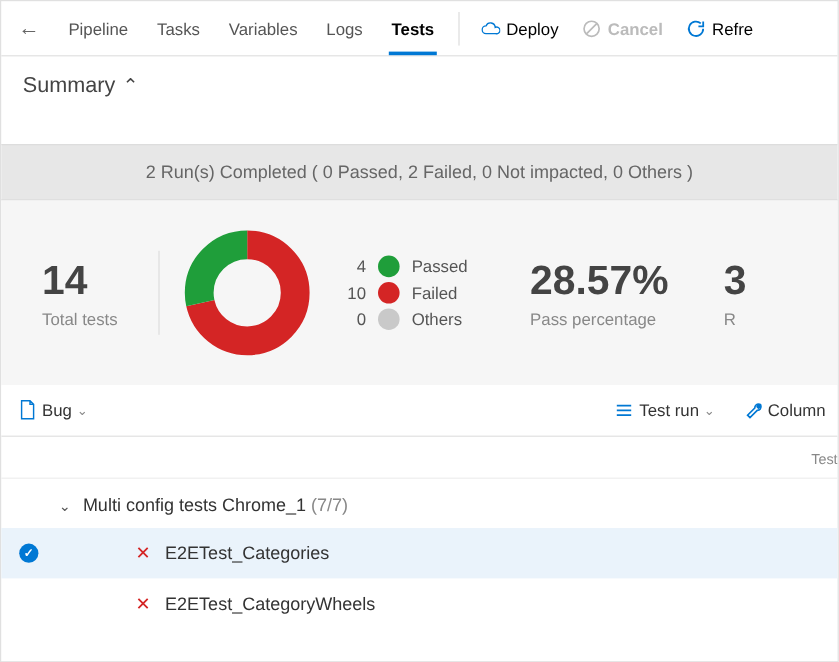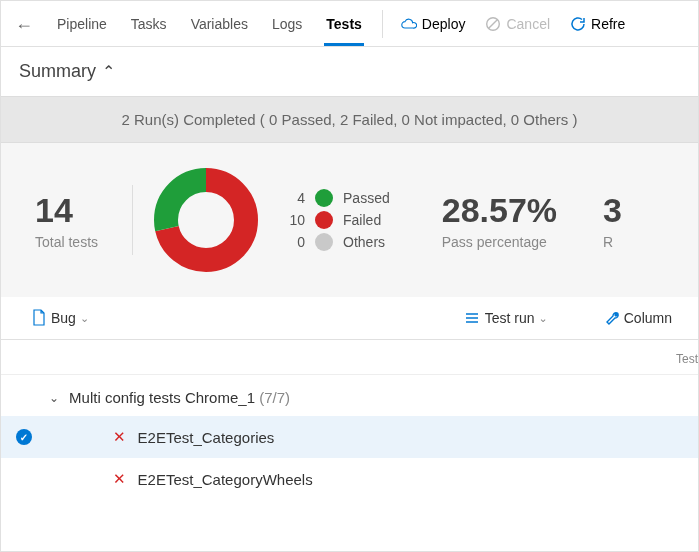--- a/index.html
+++ b/index.html
@@ -48,38 +48,39 @@
     }
     .nav-sep { width: 1px; height: 28px; background: #ddd; margin: 0 8px; }
     .nav-actions { display: flex; align-items: center; }
     .nav-action {
       display: flex;
       align-items: center;
       padding: 0 10px;
       height: 100%;
       color: #000000;
     }
-    .nav-action.disabled { color: #bbb; }
+    .nav-action.disabled { color: #bbb; font-weight: bold; }
     .nav-action svg { margin-right: 5px; }
     .summary-header {
       padding: 14px 18px;
       font-size: 18px;
       color: #444;
       display: flex;
       align-items: center;
     }
     .summary-header .caret { margin-left: 6px; font-size: 16px; }
     .runs-bar {
       background: #e7e7e7;
       padding: 14px 0;
       text-align: center;
       color: #666;
       font-size: 15px;
       border-top: 1px solid #ddd;
       border-bottom: 1px solid #ddd;
+      margin-top: 24px;
     }
     .stats {
       background: #f6f6f6;
       display: flex;
       align-items: center;
       padding: 22px 0;
     }
     .stat-block {
       padding: 0 34px;
       text-align: left;
@@ -99,24 +100,23 @@
     .legend { margin-left: 20px; }
     .legend-row { display: flex; align-items: center; margin: 4px 0; color: #555; }
     .legend-num { width: 24px; text-align: right; margin-right: 10px; }
     .legend-dot { width: 18px; height: 18px; border-radius: 50%; margin-right: 10px; }
     .dot-pass { background: #1f9e3a; }
     .dot-fail { background: #d42525; }
     .dot-other { background: #c9c9c9; }
     .toolbar {
       display: flex;
       align-items: center;
-      padding: 6px 18px;
+      padding: 6px 2px;
       border-bottom: 1px solid #e0e0e0;
       background:#fff;
-      gap:32px;
     }
     .tool-btn {
       display: flex;
       align-items: center;
       padding: 6px 8px;
       color: #333;
       cursor: pointer;
     }
     .tool-btn svg, .tool-btn .chev { margin: 0 4px; }
     .tool-btn .chev { color: #888; font-size: 11px; }

